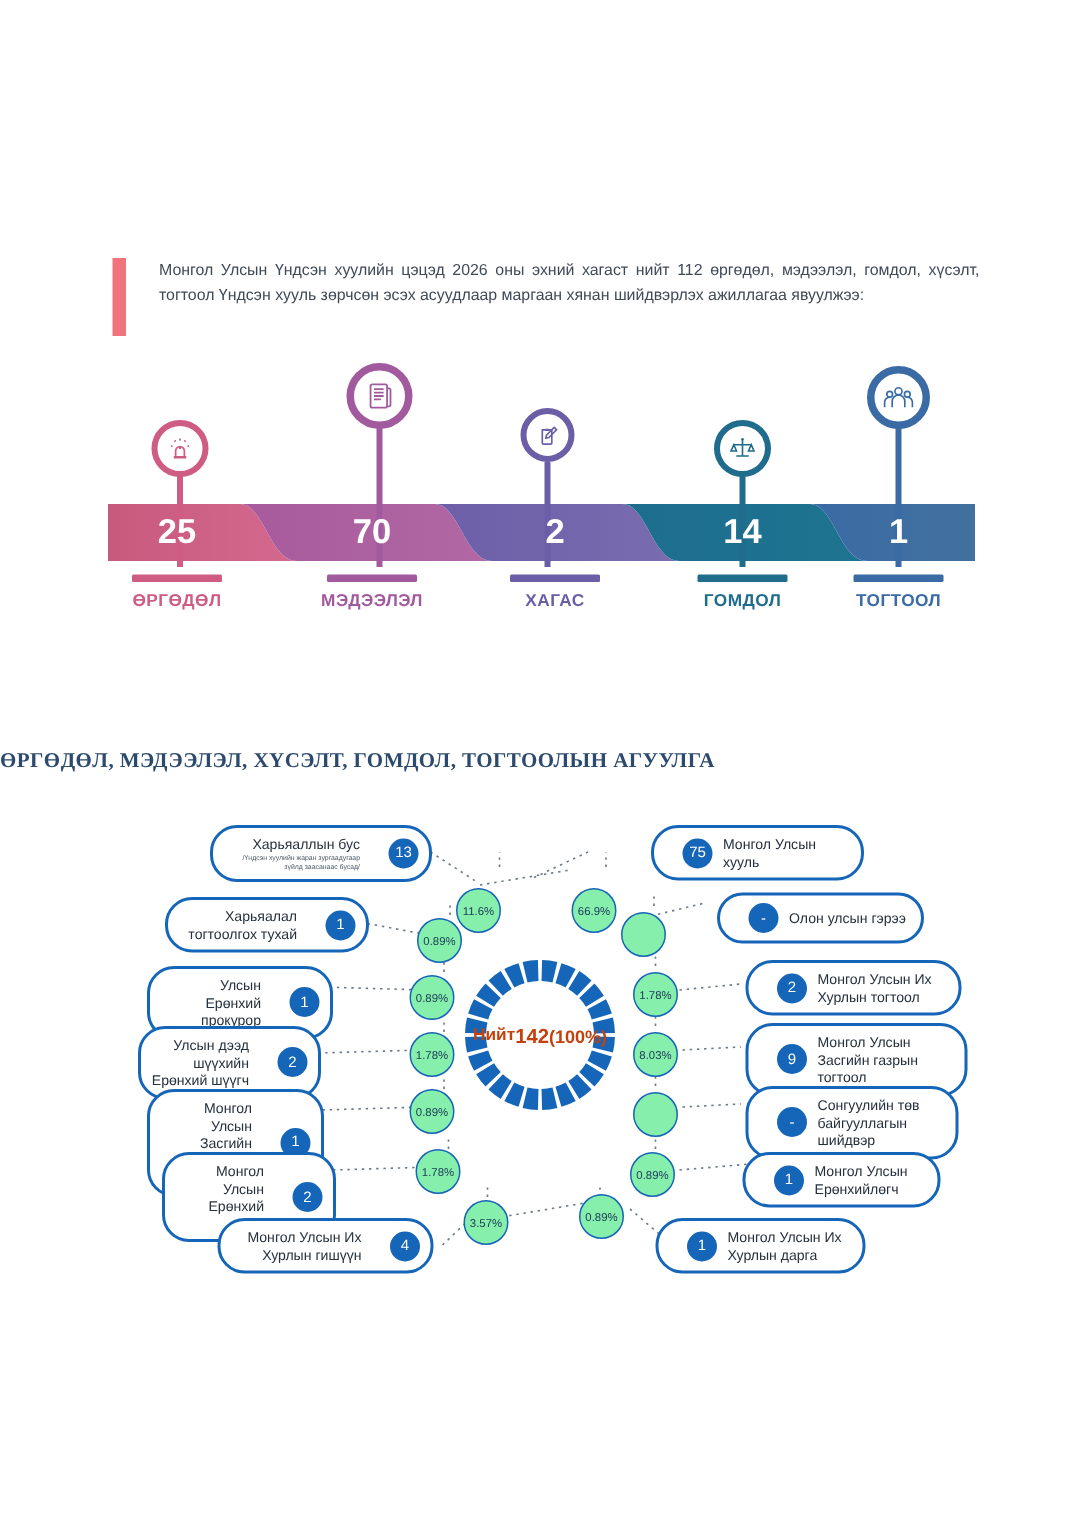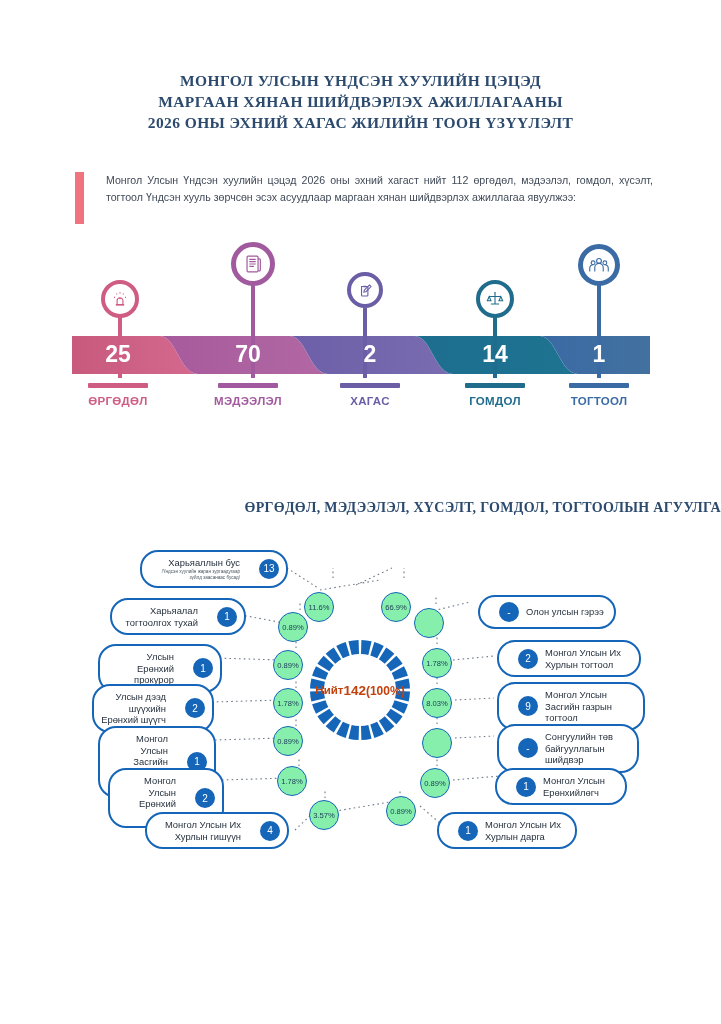--- a/index.html
+++ b/index.html
@@ -65,21 +65,21 @@
     text-align:center;width:80px;
   }
   .cat{
     position:absolute;z-index:4;text-align:center;width:120px;
   }
   .cat .dash{height:5px;width:60px;margin:0 auto 7px auto;border-radius:1px;}
   .cat .lbl{font-size:11.5px;font-weight:bold;letter-spacing:0.3px;}
 
   
   .sect2-title{
-    position:absolute;left:0;top:500px;width:721px;text-align:right;
+    position:absolute;left:0;top:500px;width:721px;text-align:left;
     font-family:"Liberation Serif", serif;font-weight:bold;
     font-size:14px;color:#2c4a6e;letter-spacing:0.3px;
   }
 
   
   .diagram{position:absolute;left:0;top:540px;width:613px;height:330px;}
   .dots-svg{position:absolute;left:0;top:0;z-index:1;}
 
   .pill{
     position:absolute;z-index:3;
@@ -123,25 +123,20 @@
   }
   .donut-center .d1{font-size:11.5px;font-weight:bold;}
   .donut-center .d2{font-size:13.5px;font-weight:bold;margin-top:1px;}
   .donut-center .d3{font-size:12px;font-weight:bold;margin-top:1px;}
 </style>
 </head>
 <body>
 
 <div class="page">
 
-  <div class="title-block">
-    <div class="title-line">МОНГОЛ УЛСЫН ҮНДСЭН ХУУЛИЙН ЦЭЦЭД</div>
-    <div class="title-line">МАРГААН ХЯНАН ШИЙДВЭРЛЭХ АЖИЛЛАГААНЫ</div>
-    <div class="title-line">2026 ОНЫ ЭХНИЙ ХАГАС ЖИЛИЙН ТООН ҮЗҮҮЛЭЛТ</div>
-  </div>
 
   <div class="intro">
     <div class="intro-bar"></div>
     <div class="intro-text">Монгол Улсын Үндсэн хуулийн цэцэд  2026 оны эхний хагаст нийт 112 өргөдөл, мэдээлэл, гомдол, хүсэлт, тогтоол Үндсэн хууль зөрчсөн эсэх асуудлаар маргаан хянан шийдвэрлэх ажиллагаа явуулжээ:</div>
   </div>
 
   <div class="banner-wrap">
 
     <svg class="banner-svg" width="721" height="175">
       <defs>
@@ -334,20 +329,24 @@
     <div class="pill left" style="left:108px;top:228px;width:116px;">
       <div class="ptxt">Монгол Улсын Ерөнхий сайд</div>
       <div class="badge">2</div>
     </div>
 
     <div class="pill left" style="left:145px;top:272px;width:144px;">
       <div class="ptxt">Монгол Улсын Их Хурлын гишүүн</div>
       <div class="badge">4</div>
     </div>
 
+    <div class="pill right" style="left:434px;top:10px;width:142px;">
+      <div class="badge">75</div>
+      <div class="ptxt">Монгол Улсын хууль</div>
+    </div>
 
     <div class="pill right" style="left:478px;top:55px;width:138px;">
       <div class="badge">-</div>
       <div class="ptxt">Олон улсын гэрээ</div>
     </div>
 
     <div class="pill right" style="left:497px;top:100px;width:144px;">
       <div class="badge">2</div>
       <div class="ptxt">Монгол Улсын Их Хурлын тогтоол</div>
     </div>

